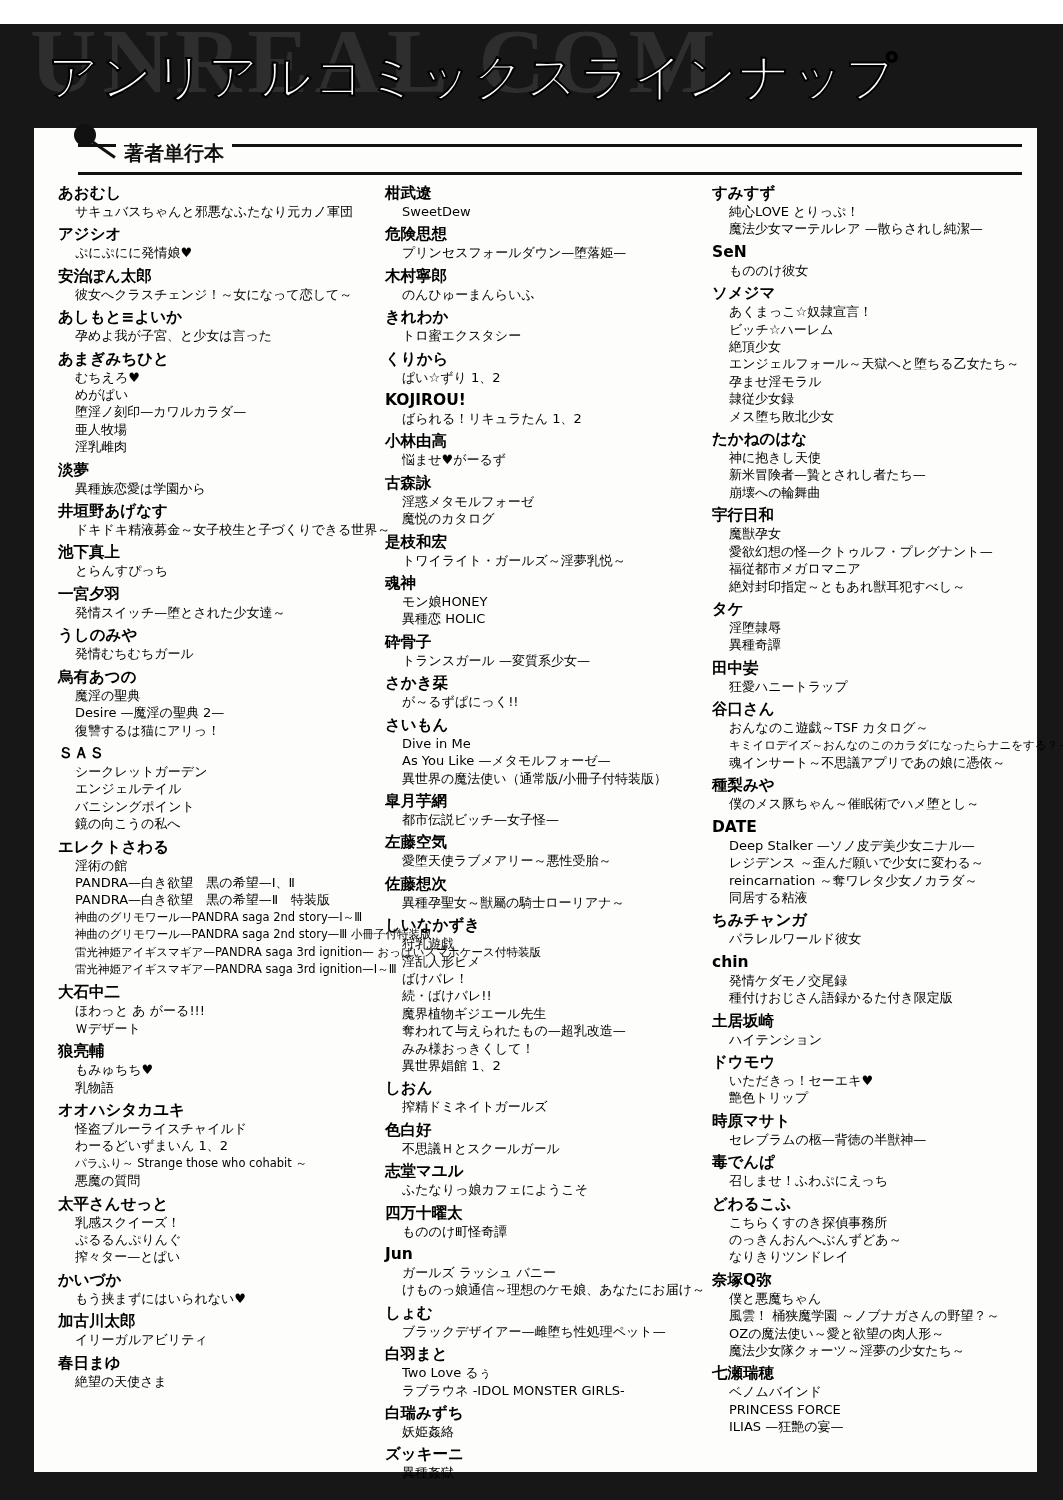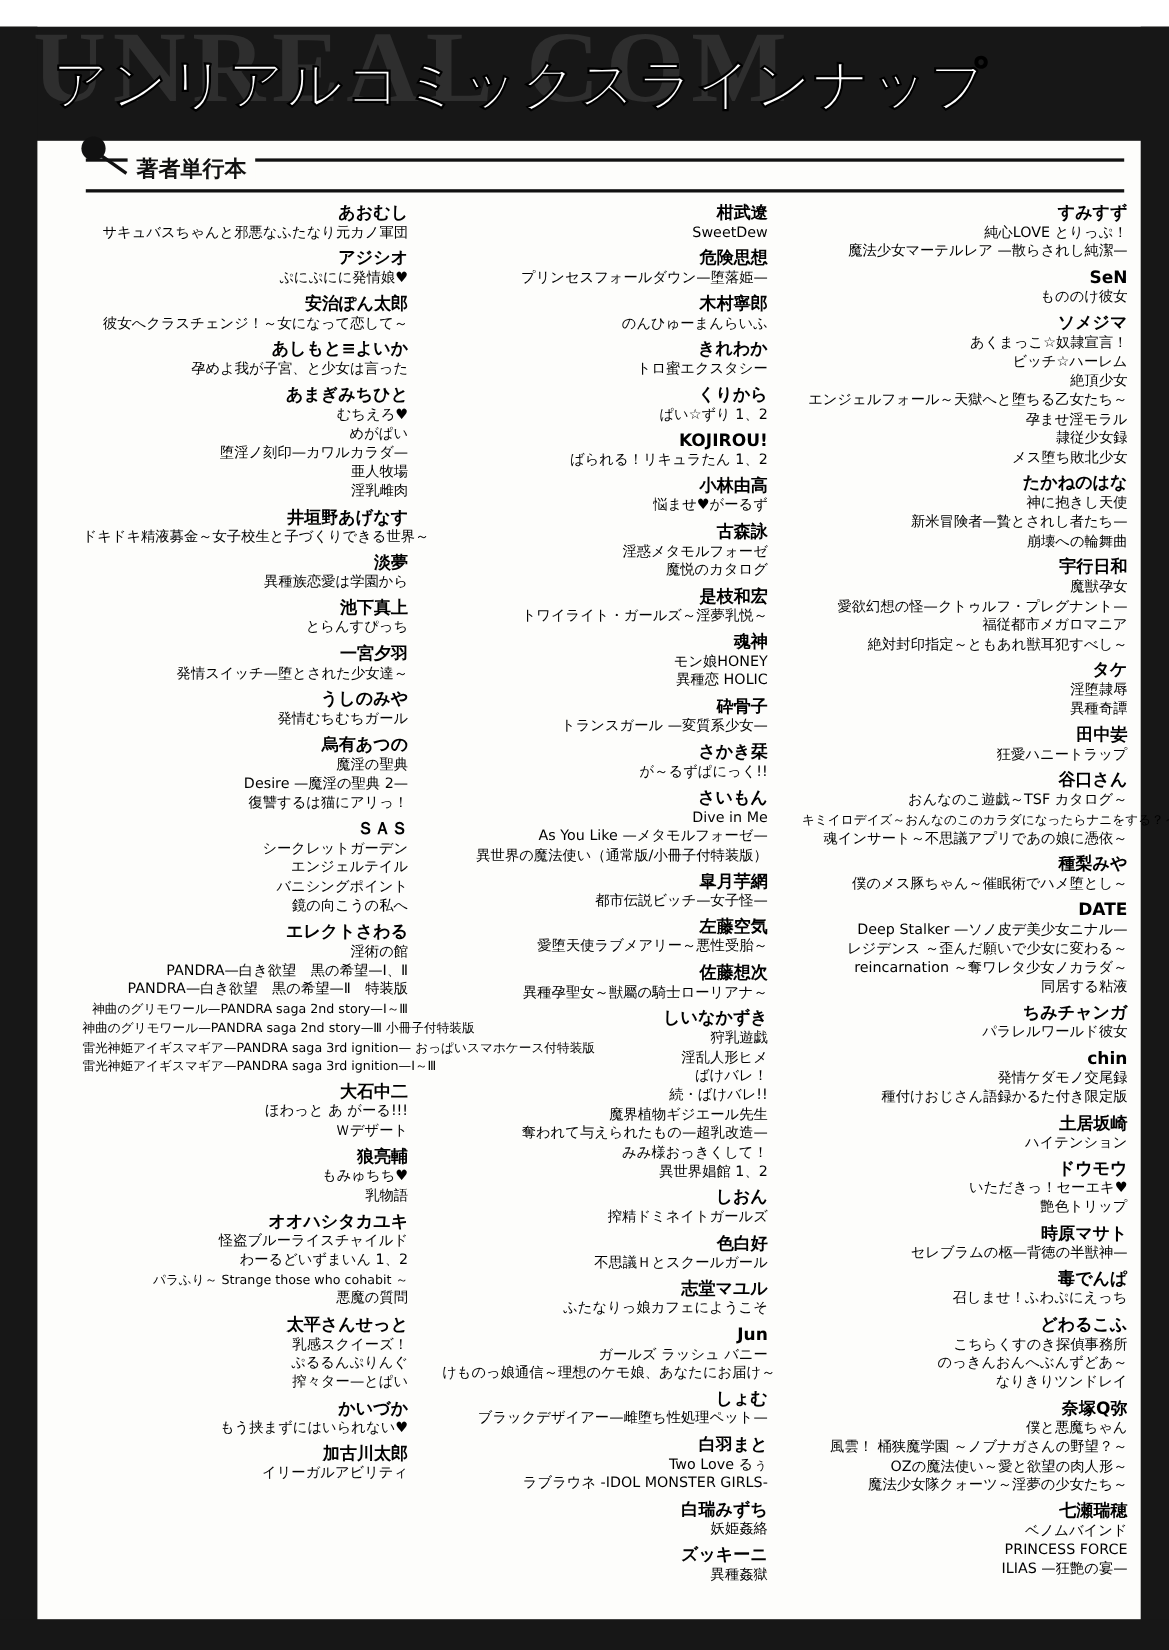--- a/index.html
+++ b/index.html
@@ -125,21 +125,20 @@
     padding: 0 8px;
     font-family: "DejaVu Sans", sans-serif;
   }
   .columns {
     position: absolute;
     left: 58px;
     top: 160px;
     width: 968px;
     display: flex;
     gap: 14px;
-    text-align: right;
   }
   .col {
     width: 313px;
   }
   .author {
     font-size: 15.5px;
     font-weight: bold;
     color: #000;
     line-height: 19px;
     margin-top: 5px;
@@ -202,26 +201,26 @@
         </div>
         <div class="entry">
           <div class="author">あまぎみちひと</div>
           <div class="title">むちえろ♥</div>
           <div class="title">めがぱい</div>
           <div class="title">堕淫ノ刻印—カワルカラダ—</div>
           <div class="title">亜人牧場</div>
           <div class="title">淫乳雌肉</div>
         </div>
         <div class="entry">
+          <div class="author">淡夢</div>
+          <div class="title">異種族恋愛は学園から</div>
+        </div>
+        <div class="entry">
           <div class="author">井垣野あげなす</div>
           <div class="title">ドキドキ精液募金～女子校生と子づくりできる世界～</div>
-        </div>
-        <div class="entry">
-          <div class="author">淡夢</div>
-          <div class="title">異種族恋愛は学園から</div>
         </div>
         <div class="entry">
           <div class="author">池下真上</div>
           <div class="title">とらんすぴっち</div>
         </div>
         <div class="entry">
           <div class="author">一宮夕羽</div>
           <div class="title">発情スイッチ—堕とされた少女達～</div>
         </div>
         <div class="entry">
@@ -274,20 +273,24 @@
           <div class="title">ぷるるんぷりんぐ</div>
           <div class="title">搾々ター—とぱい</div>
         </div>
         <div class="entry">
           <div class="author">かいづか</div>
           <div class="title">もう挟まずにはいられない♥</div>
         </div>
         <div class="entry">
           <div class="author">加古川太郎</div>
           <div class="title">イリーガルアビリティ</div>
+        </div>
+        <div class="entry">
+          <div class="author">春日まゆ</div>
+          <div class="title">絶望の天使さま</div>
         </div>
       </div>
       <div class="col">
         <div class="entry">
           <div class="author">柑武遼</div>
           <div class="title">SweetDew</div>
         </div>
         <div class="entry">
           <div class="author">危険思想</div>
           <div class="title">プリンセスフォールダウン—堕落姫—</div>
@@ -369,20 +372,24 @@
         </div>
         <div class="entry">
           <div class="author">色白好</div>
           <div class="title">不思議Ｈとスクールガール</div>
         </div>
         <div class="entry">
           <div class="author">志堂マユル</div>
           <div class="title">ふたなりっ娘カフェにようこそ</div>
         </div>
         <div class="entry">
+          <div class="author">四万十曜太</div>
+          <div class="title">もののけ町怪奇譚</div>
+        </div>
+        <div class="entry">
           <div class="author">Jun</div>
           <div class="title">ガールズ ラッシュ バニー</div>
           <div class="title">けものっ娘通信～理想のケモ娘、あなたにお届け～</div>
         </div>
         <div class="entry">
           <div class="author">しょむ</div>
           <div class="title">ブラックデザイアー—雌堕ち性処理ペット—</div>
         </div>
         <div class="entry">
           <div class="author">白羽まと</div>

